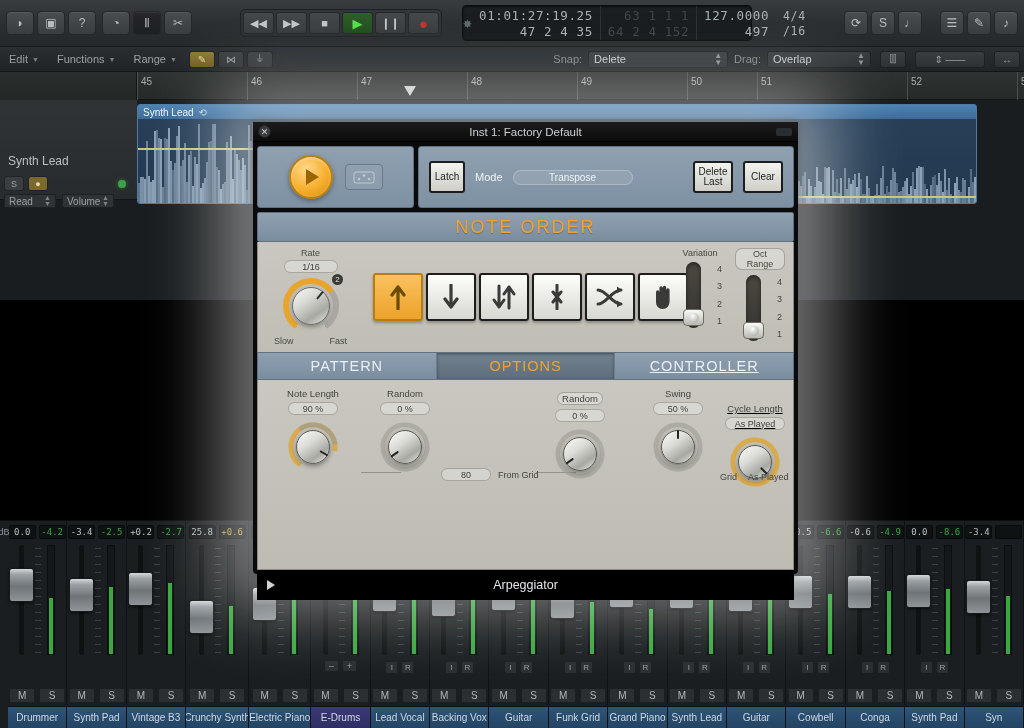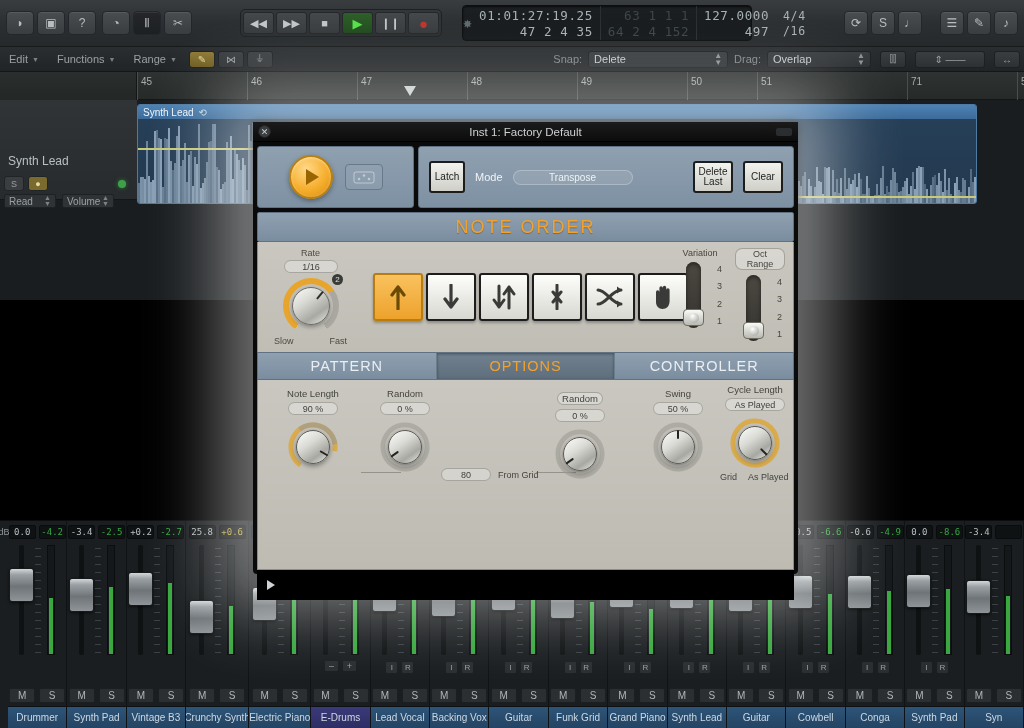--- a/index.html
+++ b/index.html
@@ -289,21 +289,21 @@
   .sl-ticks { position:absolute; right:0; top:2px; height:62px;
               display:flex; flex-direction:column-reverse; justify-content:space-between;
               font-size:9px; color:#46463f; }
 
   
   .tabs { display:flex; height:28px; margin-top:0;
           background:linear-gradient(180deg,#8fa0b0,#7a8d9f);
           border:1px solid #5f7182; }
   .tab { flex:1; display:flex;align-items:center;justify-content:center;
          color:#e9eef3; font-size:14.5px; letter-spacing:1px; border-right:1px solid #6b7e8e; }
-  .tab:last-child { border-right:none; }
+  .tab:last-child { border-right:none;text-decoration:underline; }
   .tab.sel { background:linear-gradient(180deg,#71818f,#5e6e7c); color:#f2a22c;
              box-shadow: inset 0 1px 3px rgba(0,0,0,.4); }
 
   
   .options {
     height:190px; background:linear-gradient(180deg,#c9c7bf,#bdbbb2);
     border-left:1px solid #8e8c84; border-right:1px solid #8e8c84;
     border-bottom:1px solid #8e8c84; position:relative;
   }
   .op { position:absolute; text-align:center; width:74px; }
@@ -467,21 +467,21 @@
     <div class="tick" style="left:577px">
         <span>49</span>
       </div>
     <div class="tick" style="left:687px">
         <span>50</span>
       </div>
     <div class="tick" style="left:757px">
         <span>51</span>
       </div>
     <div class="tick" style="left:907px">
-        <span>71</span>
+        <span>52</span>
       </div>
     <div class="tick" style="left:1017px">
         <span>53</span>
       </div>
     <div class="playhead" style="left:404px"></div>
   </div>
 
   <div class="arrange">
     <div class="trk-hdr">
       <div class="trk-name">Synth Lead</div>
@@ -1767,34 +1767,35 @@
           <div class="op-val">50 %</div>
           <div class="knob-m">
             <svg class="km-scale" viewBox="0 0 54 54">
               <circle cx="27" cy="27" r="23" fill="none" stroke="#9d9b94" stroke-width="5" stroke-dasharray="146 200" transform="rotate(125 27 27)" opacity=".6"></circle>
             </svg>
             <div class="km-cap"></div>
             <div class="km-ptr" style="transform:rotate(0deg)"></div>
           </div>
         </div>
 
-        <div class="op" style="left:455px; top:4px; width:84px;">
+        <div class="op" style="left:455px; top:23px; width:84px;text-decoration:underline;">
           <div class="op-lbl">Cycle Length</div>
           <div class="op-val wide">As Played</div>
           <div class="knob-m">
             <svg class="km-scale" viewBox="0 0 54 54">
               <circle cx="27" cy="27" r="23" fill="none" stroke="#dca73a" stroke-width="5" stroke-dasharray="146 200" transform="rotate(125 27 27)" opacity=".85"></circle>
             </svg>
             <div class="km-cap"></div>
             <div class="km-ptr" style="transform:rotate(135deg)"></div>
           </div>
         </div>
         <div class="sub" style="left:462px; top:92px;">Grid</div>
         <div class="sub" style="left:490px; top:92px;">As Played</div>
       </div>
 
       <div class="pl-foot">
         <div class="arw"></div>
+        <div class="nm">Arpeggiator</div>
       </div>
     </div>
   </div>
 
 </div>
 
 </body></html>

